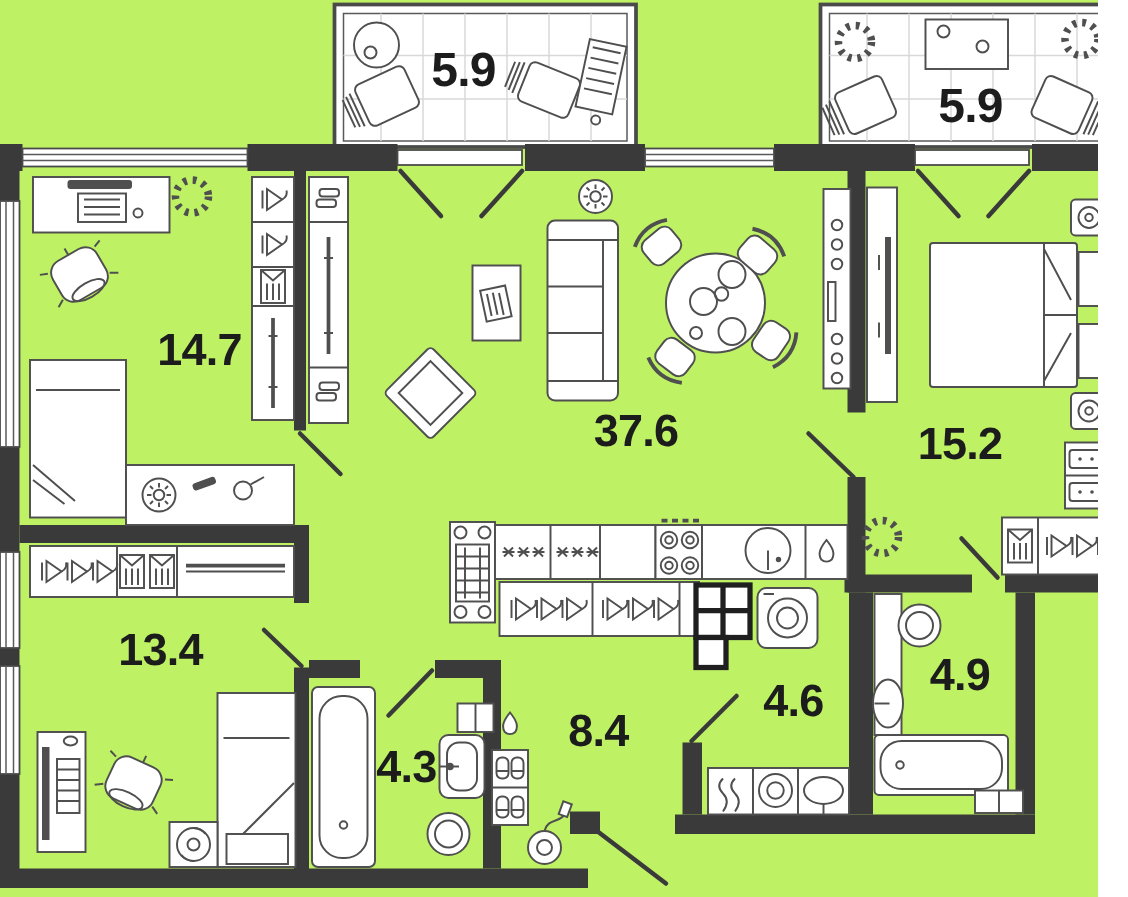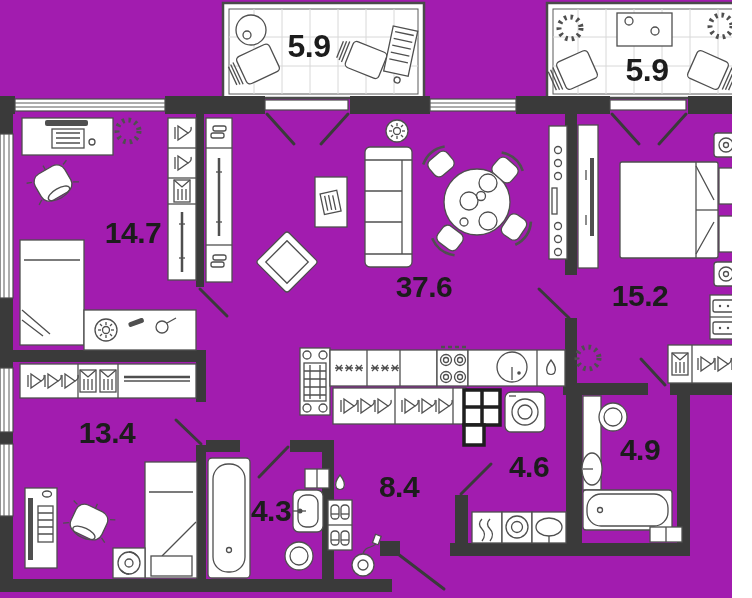--- a/index.html
+++ b/index.html
@@ -1,16 +1,16 @@
 <!DOCTYPE html>
 <html><head>
 <meta charset="utf-8">
 <style>
   html,body{margin:0;padding:0;background:#ffffff;}
-  #stage{position:relative;width:732px;height:598px;background:#a21caf;overflow:hidden;
+  #stage{position:relative;width:732px;height:598px;background:#bef264;overflow:hidden;
          font-family:"Liberation Sans", sans-serif;}
   svg{position:absolute;left:0;top:0;}
   .wall{fill:#3a3a3a;stroke:none;}
   .furn{fill:#ffffff;stroke:#4f4f4f;stroke-width:1.3;}
   .furnN{fill:none;stroke:#4f4f4f;stroke-width:1.3;}
   .thin{fill:none;stroke:#5a5a5a;stroke-width:1;}
   .tile{stroke:#d8d8d8;stroke-width:1;}
   .leaf{stroke:#3a3a3a;stroke-width:3;stroke-linecap:round;fill:none;}
   .win{fill:#ffffff;stroke:#4a4a4a;stroke-width:1.2;}
   .shaft{fill:#ffffff;stroke:#1f1f1f;stroke-width:3.5;}

